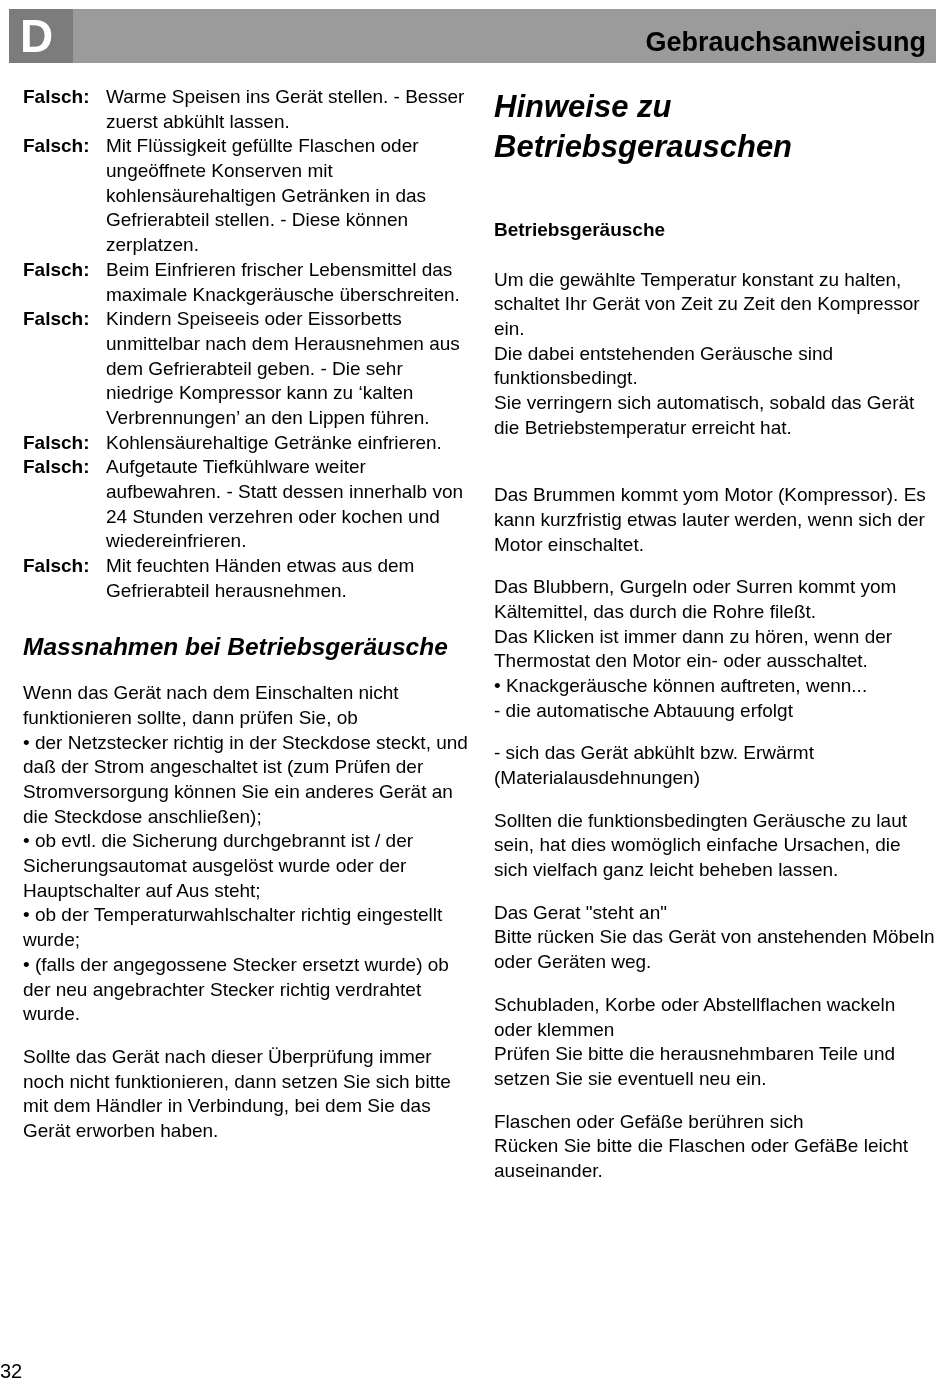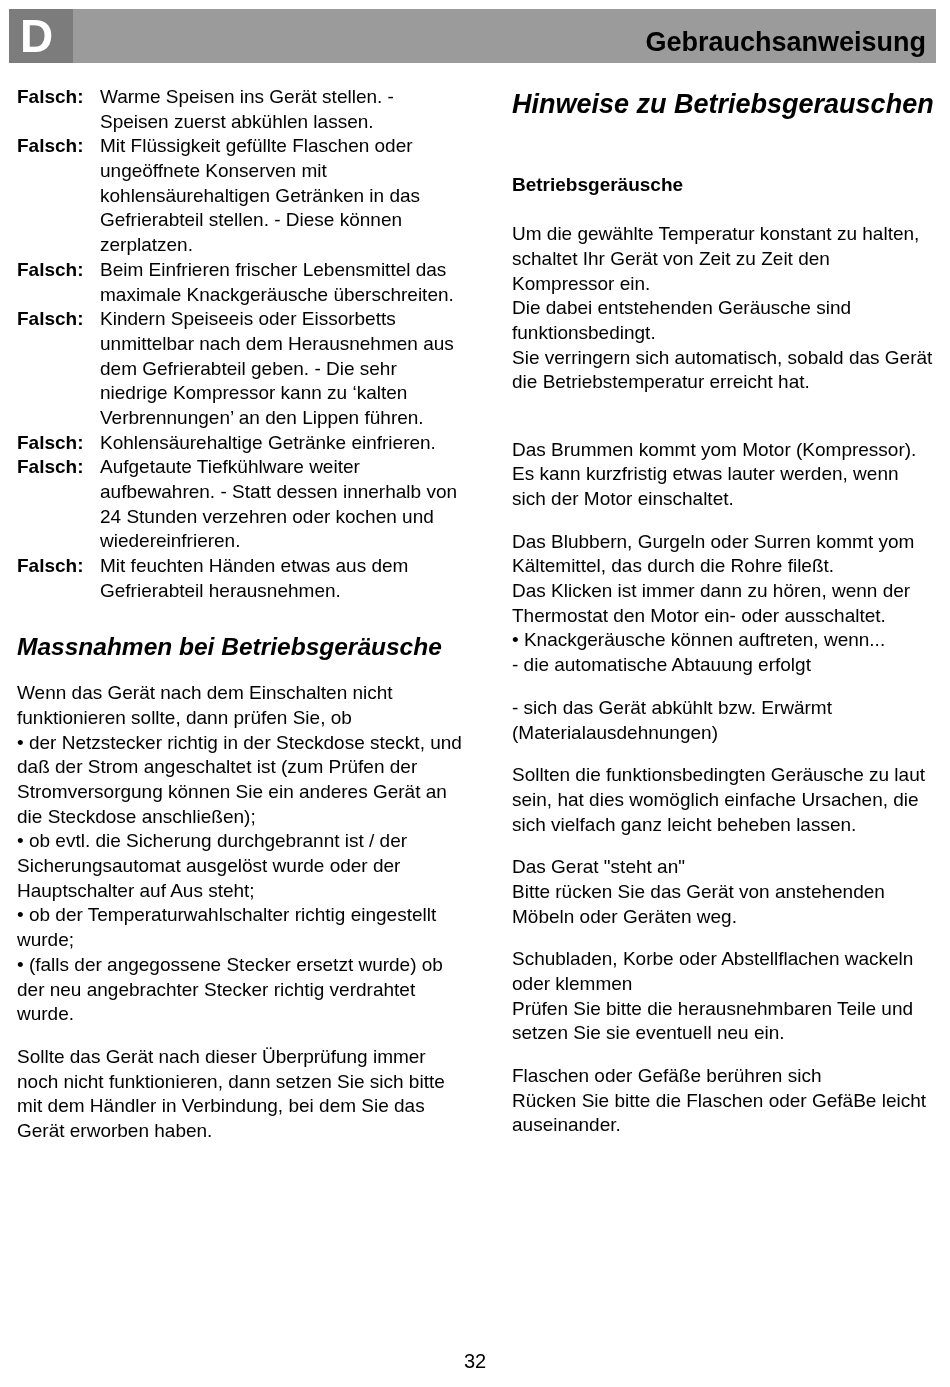--- a/index.html
+++ b/index.html
@@ -21,66 +21,66 @@
     display: flex; align-items: center; padding-left: 11px;
   }
   .header-bar {
     flex: 1; background: #9b9b9b;
     display: flex; align-items: flex-end; justify-content: flex-end;
     padding: 14px 10px 5px 0;
   }
   .header-title { font-size: 27px; font-weight: bold; line-height: 1.1; }
 
   
-  .columns { display: flex; gap: 47px; padding-top: 22px; margin-left: 8px; }
+  .columns { display: flex; gap: 23px; padding-top: 22px; margin-left: 14px; }
   .col-left { width: 448px; flex-shrink: 0; }
   .col-right { flex: 1; }
   .columns { font-size: 19px; line-height: 1.3; }
 
   
   .falsch-item { display: grid; grid-template-columns: 83px 1fr; }
   .falsch-label { font-weight: bold; }
 
   .section-heading {
     font-size: 24.5px; font-weight: bold; font-style: italic;
     margin: 28px 0 18px 0;
   }
   .right-heading {
-    font-size: 27px; font-weight: bold; font-style: italic;
+    font-size: 31px; font-weight: bold; font-style: italic;
     margin: 2px 0 26px 0;
   }
 
   .para { margin-bottom: 18px; white-space: pre-line; }
   .block { margin-bottom: 18px; white-space: pre-line; }
   .block-title { font-weight: bold; white-space: normal; }
 
   .footer {
-    position: absolute; bottom: 14px; left: 0; width: 100%;
-    text-align: center; font-size: 20px;
+    position: absolute; bottom: 4px; left: 0; width: 100%;
+    text-align: left; font-size: 20px;
   }
 </style>
 </head>
 <body>
 
 <div class="page">
 
   <div class="header">
     <div class="d-box">D</div>
     <div class="header-bar">
       <span class="header-title">Gebrauchsanweisung</span>
     </div>
   </div>
 
   <div class="columns">
 
     <div class="col-left">
 
       <div class="falsch-item">
         <span class="falsch-label">Falsch:</span>
-        <span>Warme Speisen ins Gerät stellen. - Speisen zuerst abkühlen lassen.</span>
+        <span>Warme Speisen ins Gerät stellen. - Besser zuerst abkühlt lassen.</span>
       </div>
       <div class="falsch-item">
         <span class="falsch-label">Falsch:</span>
         <span>Mit Flüssigkeit gefüllte Flaschen oder ungeöffnete Konserven mit kohlensäurehaltigen Getränken in das Gefrierabteil stellen. - Diese können zerplatzen.</span>
       </div>
       <div class="falsch-item">
         <span class="falsch-label">Falsch:</span>
         <span>Beim Einfrieren frischer Lebensmittel das maximale Knackgeräusche überschreiten.</span>
       </div>
       <div class="falsch-item">

